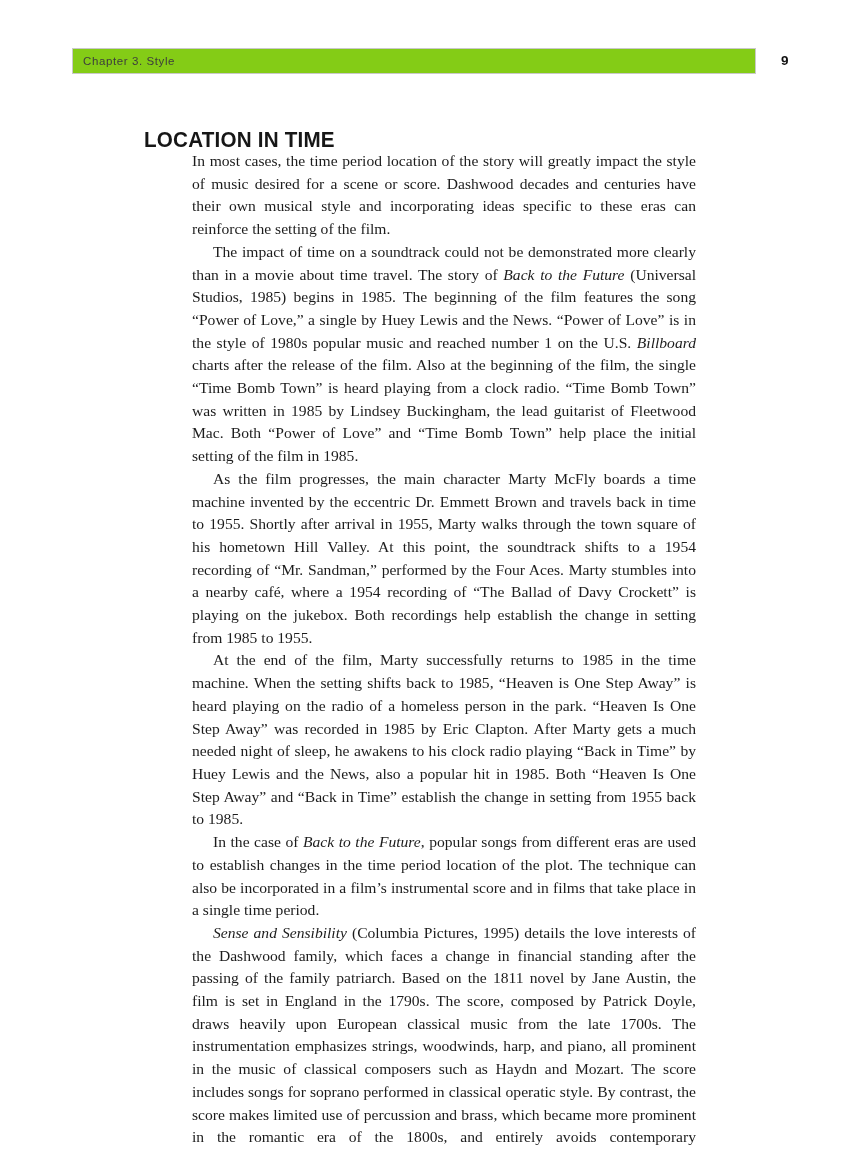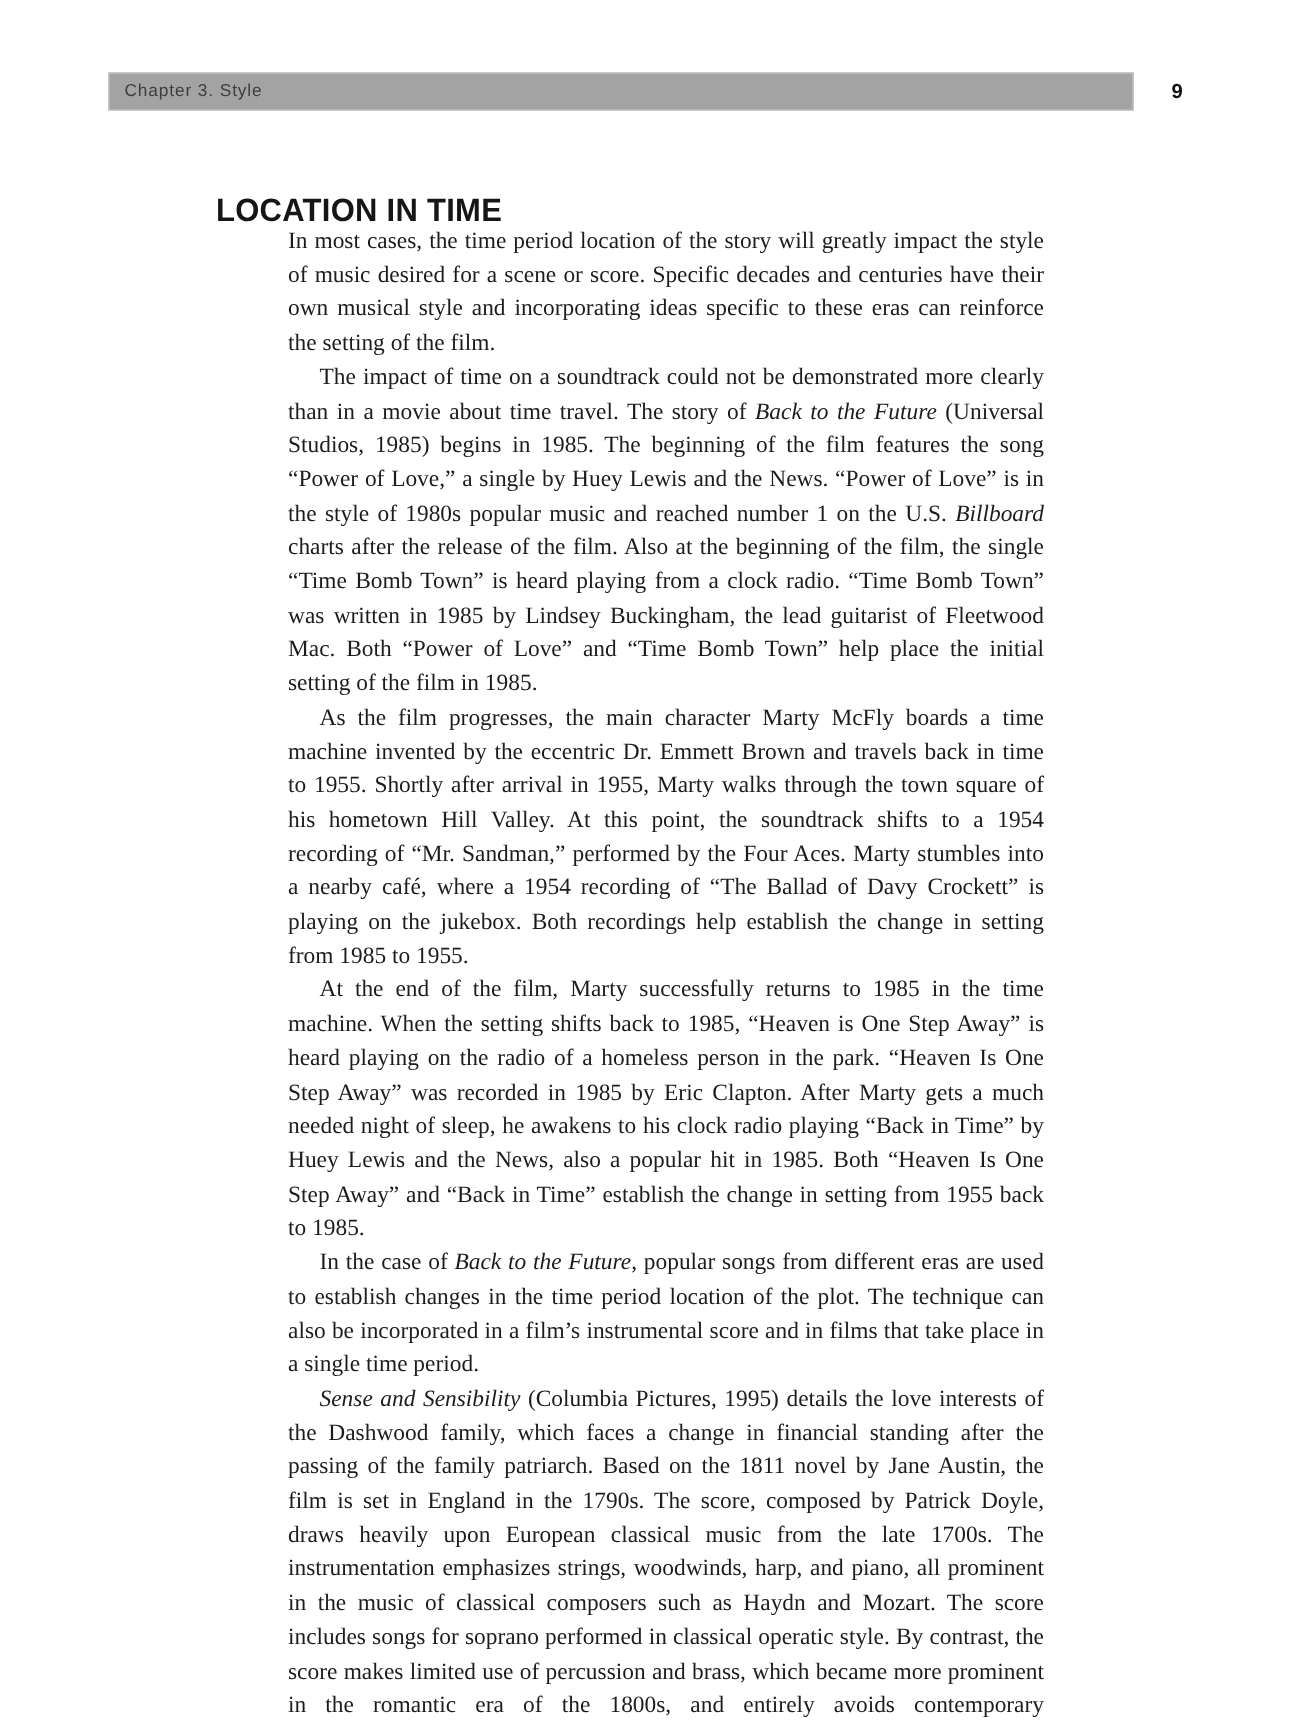--- a/index.html
+++ b/index.html
@@ -18,21 +18,21 @@
   .running-header-box {
     position: absolute;
     left: 72px;
     top: 48px;
     width: 684px;
     height: 26px;
     border: 1px solid #c9c9c9;
     box-sizing: border-box;
     display: flex;
     align-items: center;
-    background: #a3a3a3;
+    background: #84cc16;
   }
   .running-header-text {
     font-family: "Liberation Sans", sans-serif;
     font-size: 11.5px;
     letter-spacing: 0.6px;
     color: #3d3d3d;
     padding-left: 10px;
     white-space: nowrap;
   }
   .page-number {
@@ -82,21 +82,21 @@
 
   <div class="running-header-box">
     <span class="running-header-text">Chapter 3. Style</span>
   </div>
 
   <span class="page-number">9</span>
 
   <h1 class="section-heading">LOCATION IN TIME</h1>
 
   <div class="body-text">
-      <p>In most cases, the time period location of the story will greatly impact the style of music desired for a scene or score. Specific decades and centuries have their own musical style and incorporating ideas specific to these eras can reinforce the setting of the film.</p>
+      <p>In most cases, the time period location of the story will greatly impact the style of music desired for a scene or score. Dashwood decades and centuries have their own musical style and incorporating ideas specific to these eras can reinforce the setting of the film.</p>
       <p class="indent">The impact of time on a soundtrack could not be demonstrated more clearly than in a movie about time travel. The story of <i>Back to the Future</i> (Universal Studios, 1985) begins in 1985. The beginning of the film features the song “Power of Love,” a single by Huey Lewis and the News. “Power of Love” is in the style of 1980s popular music and reached number 1 on the U.S. <i>Billboard</i> charts after the release of the film. Also at the beginning of the film, the single “Time Bomb Town” is heard playing from a clock radio. “Time Bomb Town” was written in 1985 by Lindsey Buckingham, the lead guitarist of Fleetwood Mac. Both “Power of Love” and “Time Bomb Town” help place the initial setting of the film in 1985.</p>
       <p class="indent">As the film progresses, the main character Marty McFly boards a time machine invented by the eccentric Dr. Emmett Brown and travels back in time to 1955. Shortly after arrival in 1955, Marty walks through the town square of his hometown Hill Valley. At this point, the soundtrack shifts to a 1954 recording of “Mr. Sandman,” performed by the Four Aces. Marty stumbles into a nearby café, where a 1954 recording of “The Ballad of Davy Crockett” is playing on the jukebox. Both recordings help establish the change in setting from 1985 to 1955.</p>
       <p class="indent">At the end of the film, Marty successfully returns to 1985 in the time machine. When the setting shifts back to 1985, “Heaven is One Step Away” is heard playing on the radio of a homeless person in the park. “Heaven Is One Step Away” was recorded in 1985 by Eric Clapton. After Marty gets a much needed night of sleep, he awakens to his clock radio playing “Back in Time” by Huey Lewis and the News, also a popular hit in 1985. Both “Heaven Is One Step Away” and “Back in Time” establish the change in setting from 1955 back to 1985.</p>
       <p class="indent">In the case of <i>Back to the Future</i>, popular songs from different eras are used to establish changes in the time period location of the plot. The technique can also be incorporated in a film’s instrumental score and in films that take place in a single time period.</p>
       <p class="indent"><i>Sense and Sensibility</i> (Columbia Pictures, 1995) details the love interests of the Dashwood family, which faces a change in financial standing after the passing of the family patriarch. Based on the 1811 novel by Jane Austin, the film is set in England in the 1790s. The score, composed by Patrick Doyle, draws heavily upon European classical music from the late 1700s. The instrumentation emphasizes strings, woodwinds, harp, and piano, all prominent in the music of classical composers such as Haydn and Mozart. The score includes songs for soprano performed in classical operatic style. By contrast, the score makes limited use of percussion and brass, which became more prominent in the romantic era of the 1800s, and entirely avoids contemporary instrumentation such as synthesizers and electric guitar. In this case, the stylistic choices in the score help to reinforce the time period location of the plot.</p>
     </div>
 
 </div>
 
 </body></html>

